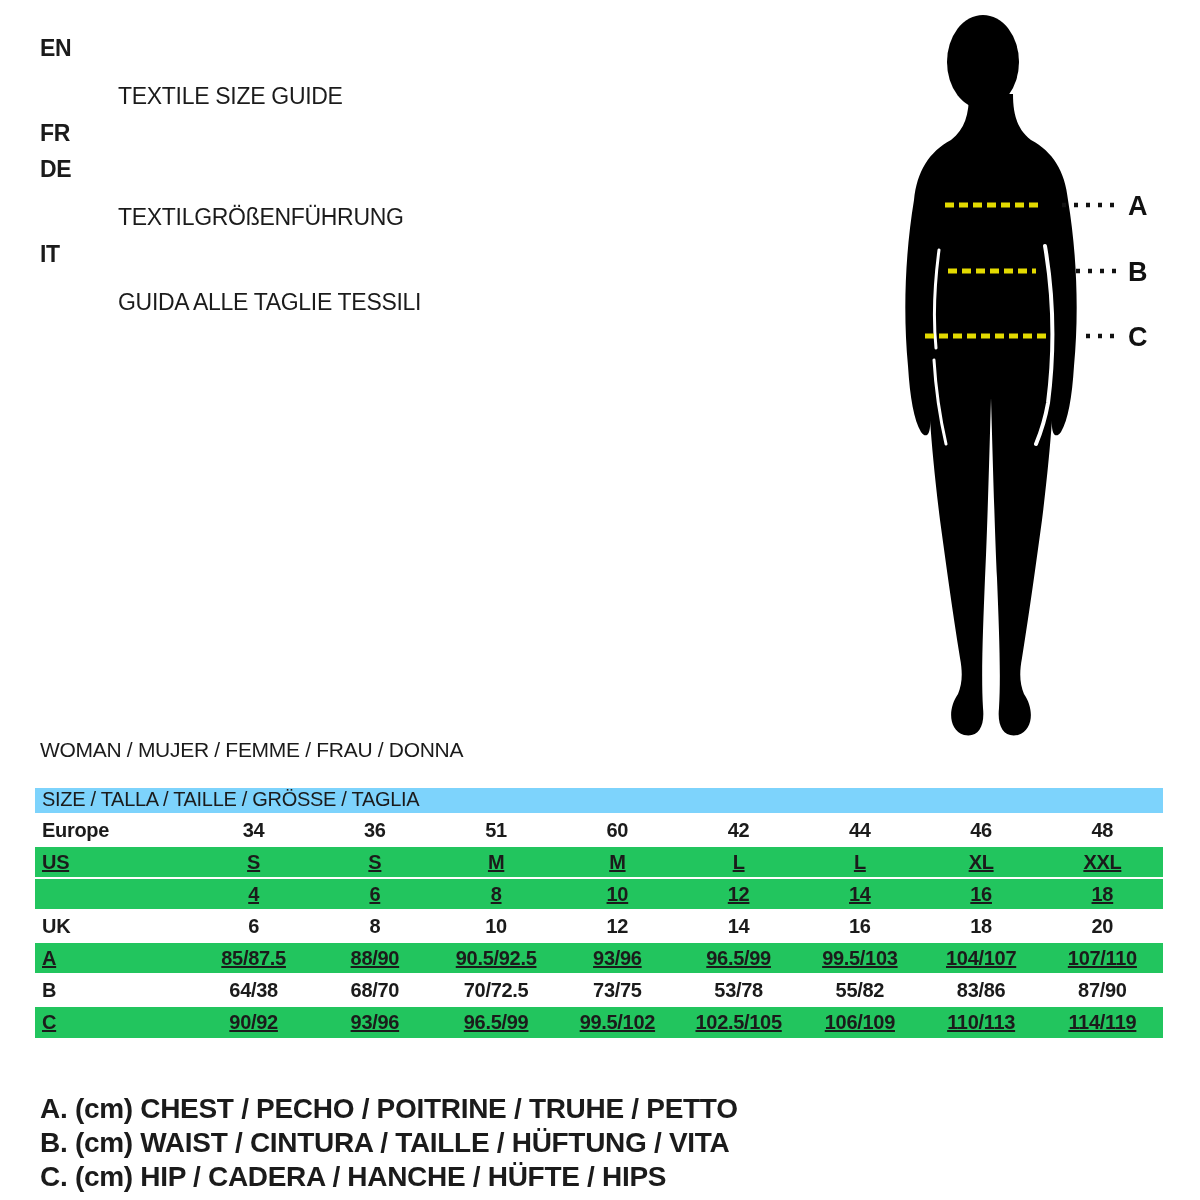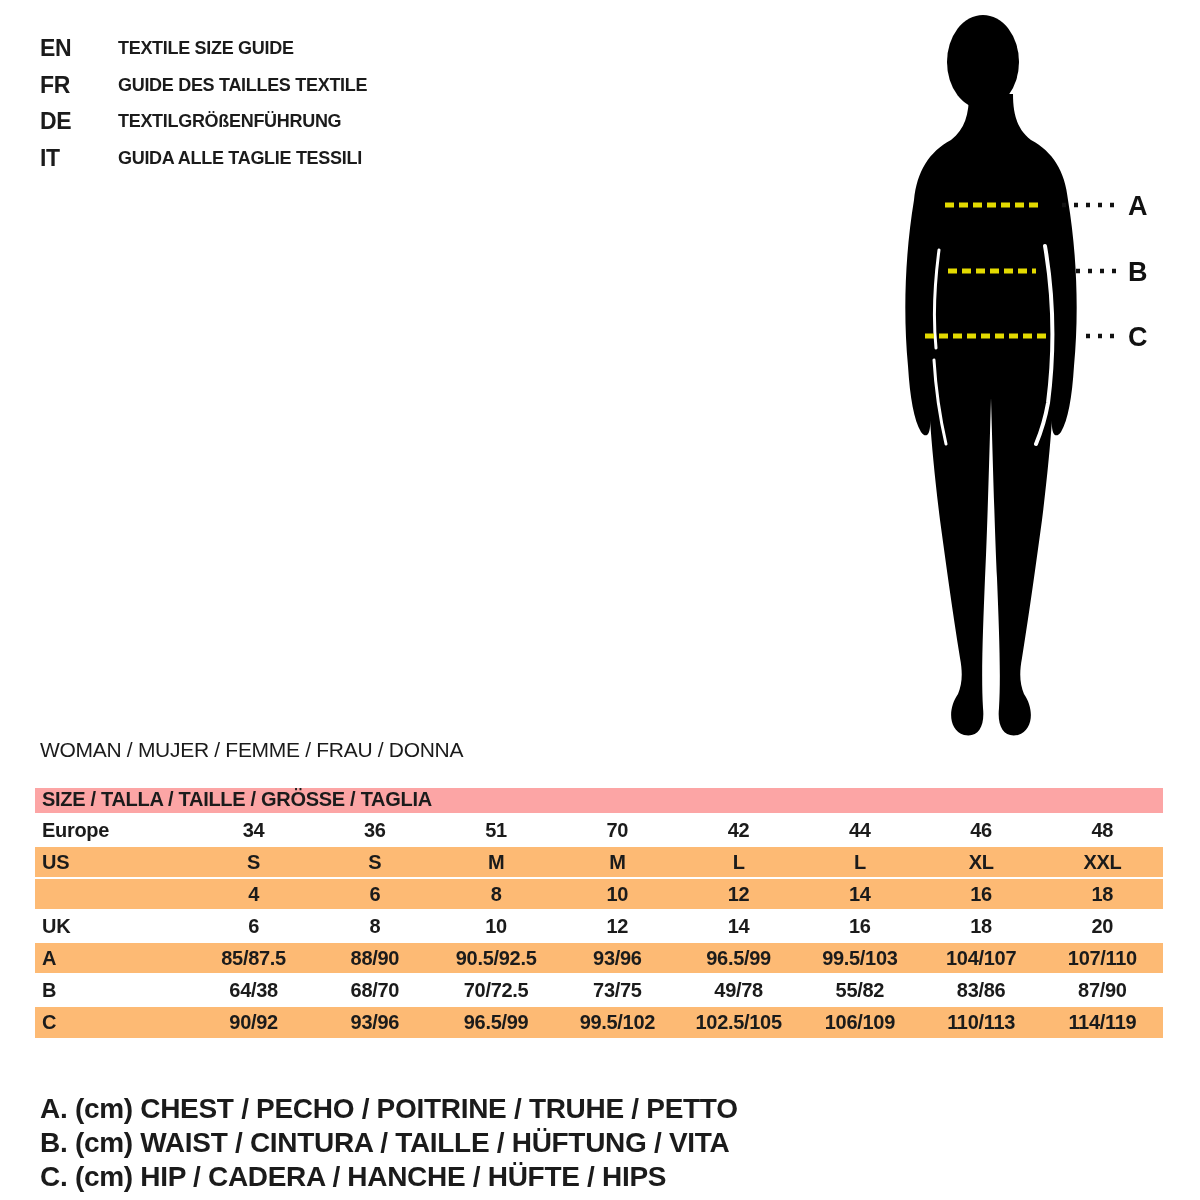--- a/index.html
+++ b/index.html
@@ -11,71 +11,70 @@
     height: 1200px;
     background: #ffffff;
     overflow: hidden;
     letter-spacing: -0.3px;
   }
 
   
   .lang-list { position: absolute; left: 40px; top: 30px; }
   .lang-row { display: flex; line-height: 36.5px; }
   .lang-code { width: 78px; font-size: 23px; font-weight: 700; }
-  .lang-title { font-size: 18px; font-weight: 700; white-space: nowrap; }
+  .lang-title { font-size: 23px; font-weight: 400; white-space: nowrap; margin-top: 48px; }
 
   
   .figure-wrap { position: absolute; left: 890px; top: 8px; width: 270px; height: 732px; }
   .figure-wrap svg { display: block; width: 100%; height: 100%; }
   .measure-label { font-family: "Liberation Sans", sans-serif; font-weight: 700; font-size: 27px; fill: #111; }
 
   
   .section-title { position: absolute; left: 40px; top: 738px; font-size: 21px; font-weight: 400; }
 
   
   .table-wrap { position: absolute; left: 35px; top: 788px; width: 1128px; }
   table { border-collapse: collapse; table-layout: fixed; width: 1128px; }
   .size-header th {
-    background: #fca5a5;
+    background: #7dd3fc;
     height: 26px;
     font-size: 20px;
-    font-weight: 700;
+    font-weight: 400;
     text-align: left;
     padding: 0 0 2px 7px;
     border-bottom: 2px solid #ffffff;
   }
   tbody td {
     height: 32px;
     font-size: 20px;
     font-weight: 700;
     text-align: center;
     border-top: 2px solid #ffffff;
     vertical-align: middle;
   }
   tbody td.row-label { text-align: left; padding-left: 7px; }
-  tr.shaded td { background: #fdba74; }
+  tr.shaded td { background: #22c55e; text-decoration: underline; }
   col.label-col { width: 158px; }
 
   
   .legend { position: absolute; left: 40px; top: 1092px; }
   .legend-line { font-size: 28px; font-weight: 700; line-height: 34px; white-space: nowrap; }
 </style>
 </head>
 <body>
 
 <div class="canvas">
 
   <div class="lang-list">
     <div class="lang-row">
       <span class="lang-code">EN</span>
       <span class="lang-title">TEXTILE SIZE GUIDE</span>
     </div>
     <div class="lang-row">
       <span class="lang-code">FR</span>
-      <span class="lang-title">GUIDE DES TAILLES TEXTILE</span>
     </div>
     <div class="lang-row">
       <span class="lang-code">DE</span>
       <span class="lang-title">TEXTILGRÖßENFÜHRUNG</span>
     </div>
     <div class="lang-row">
       <span class="lang-code">IT</span>
       <span class="lang-title">GUIDA ALLE TAGLIE TESSILI</span>
     </div>
   </div>
@@ -150,21 +149,21 @@
         <tr class="size-header">
           <th colspan="9">SIZE / TALLA / TAILLE / GRÖSSE / TAGLIA</th>
         </tr>
       </thead>
       <tbody>
         <tr>
           <td class="row-label">Europe</td>
           <td>34</td>
           <td>36</td>
           <td>51</td>
-          <td>70</td>
+          <td>60</td>
           <td>42</td>
           <td>44</td>
           <td>46</td>
           <td>48</td>
         </tr>
         <tr class="shaded">
           <td class="row-label">US</td>
           <td>S</td>
           <td>S</td>
           <td>M</td>
@@ -206,21 +205,21 @@
           <td>99.5/103</td>
           <td>104/107</td>
           <td>107/110</td>
         </tr>
         <tr>
           <td class="row-label">B</td>
           <td>64/38</td>
           <td>68/70</td>
           <td>70/72.5</td>
           <td>73/75</td>
-          <td>49/78</td>
+          <td>53/78</td>
           <td>55/82</td>
           <td>83/86</td>
           <td>87/90</td>
         </tr>
         <tr class="shaded">
           <td class="row-label">C</td>
           <td>90/92</td>
           <td>93/96</td>
           <td>96.5/99</td>
           <td>99.5/102</td>

